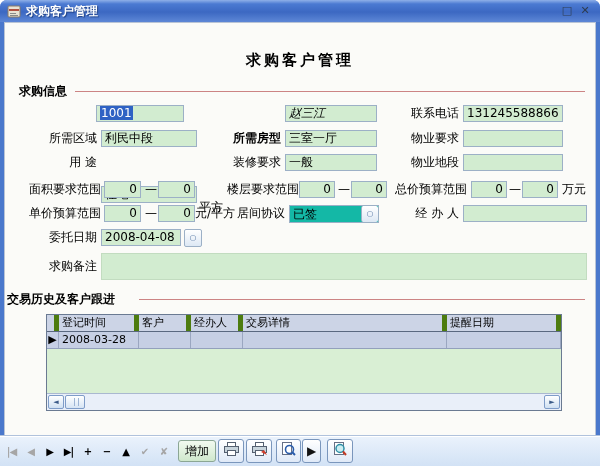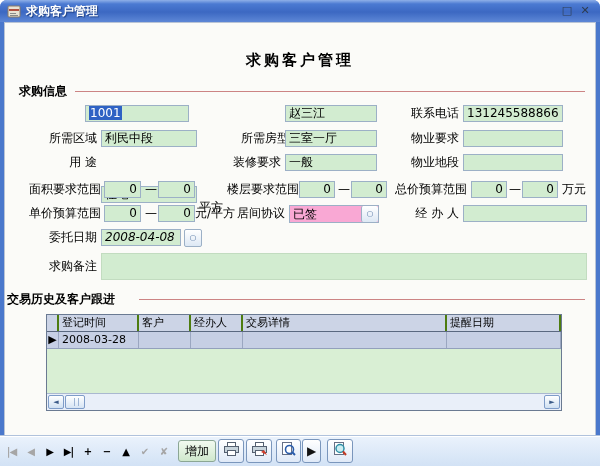--- a/index.html
+++ b/index.html
@@ -23,35 +23,35 @@
   .sec-h { position:absolute; font-size:12px; font-weight:bold; color:#000; white-space:nowrap; }
   .red-line { position:absolute; height:1px; background:#cc8484; }
   .lbl { position:absolute; font-size:12px; color:#000; text-align:right;
     height:17px; line-height:17px; white-space:nowrap; }
   .unit { position:absolute; font-size:12px; color:#000; height:17px; line-height:17px; white-space:nowrap; }
   .dash { position:absolute; font-size:12px; color:#000; height:17px; line-height:17px; }
   .field { position:absolute; height:17px; background:#d2ecd0; border:1px solid #9cb0c6;
     font-size:12px; line-height:15px; padding:0 3px; overflow:hidden; white-space:nowrap; }
   .field.num { text-align:right; }
   .sel { background:#2f62c4; color:#ffffff; padding:0 1px; }
-  .combo { position:absolute; height:18px; border:1px solid #9cb0c6; background:#f9a8d4; display:flex; }
+  .combo { position:absolute; height:18px; border:1px solid #9cb0c6; background:#14b8a6; display:flex; }
   .combo .ctext { flex:1; font-size:12px; line-height:16px; padding:0 3px; overflow:hidden; }
   .drop-btn { width:17px; height:16px; background:linear-gradient(#ffffff,#dde8f4);
     border-left:1px solid #9cb0c6; border-radius:2px; text-align:center;
     font-size:8px; line-height:16px; color:#5a7aa6; }
   .spin-btn { position:absolute; width:18px; height:18px; background:linear-gradient(#ffffff,#dde8f4);
     border:1px solid #9cb0c6; border-radius:2px; text-align:center; font-size:8px;
     line-height:16px; color:#5a7aa6; }
   .memo { position:absolute; background:#d2ecd0; border:1px solid #c2dcc0; }
   
   .grid { position:absolute; left:41px; top:291px; width:516px; height:97px;
     border:1px solid #6a7a92; background:#d9efd4; }
   .g-head { display:flex; height:17px; background:#ccd4e6; border-bottom:1px solid #5a6880; }
   .g-head .cell { font-size:11px; color:#000; line-height:16px; padding-left:3px;
-    border-right:2px solid #4d7c0f; overflow:hidden; white-space:nowrap; }
+    border-right:5px solid #4d7c0f; overflow:hidden; white-space:nowrap; }
   .g-row { display:flex; height:17px; background:#c6cfe4; border-bottom:1px solid #93a0bc; }
   .g-row .cell { font-size:11px; color:#000; line-height:16px; padding-left:3px;
     border-right:1px solid #9aa6c0; overflow:hidden; white-space:nowrap; }
   .c0 { width:12px; padding-left:0 !important; text-align:center; }
   .c1 { width:80px; } .c2 { width:52px; } .c3 { width:52px; } .c4 { width:204px; } .c5 { flex:1; }
   .row-ind { font-size:8px; line-height:17px; color:#000; }
   .hscroll { position:absolute; left:0; right:0; bottom:0; height:17px;
     background:#e9eff9; border-top:1px solid #aab8d0; }
   .sb-btn { position:absolute; top:1px; width:16px; height:14px;
     background:linear-gradient(#ffffff,#cfe0f2); border:1px solid #7e9cc8; border-radius:2px;
@@ -95,28 +95,28 @@
     <span class="tb-btn">✕</span>
   </div>
 
   <div class="client">
 
     <div class="page-title">求购客户管理</div>
 
     <div class="sec-h" style="left:14px; top:60px;">求购信息</div>
     <div class="red-line" style="left:70px; top:68px; right:10px;"></div>
 
-    <div class="field" style="left:80px; top:82px; width:104px;"><span class="sel">1001</span></div>
-    <div class="field" style="left:280px; top:82px; width:92px;">赵三江</div>
+    <div class="field" style="left:91px; top:82px; width:88px;"><span class="sel">1001</span></div>
+    <div class="field" style="left:280px; top:82px; width:92px;font-style:italic;">赵三江</div>
     <div class="lbl" style="left:364px; top:82px; width:90px;">联系电话</div>
     <div class="field" style="left:458px; top:82px; width:100px;">131245588866</div>
 
     <div class="lbl" style="left:6px; top:107px; width:86px;">所需区域</div>
     <div class="field" style="left:96px; top:107px; width:96px;">利民中段</div>
-    <div class="lbl" style="left:194px; top:107px; width:90px;">所需房型</div>
+    <div class="lbl" style="left:186px; top:107px; width:90px;font-weight:bold;">所需房型</div>
     <div class="field" style="left:280px; top:107px; width:92px;">三室一厅</div>
     <div class="lbl" style="left:364px; top:107px; width:90px;">物业要求</div>
     <div class="field" style="left:458px; top:107px; width:100px;"></div>
 
     <div class="lbl" style="left:6px; top:131px; width:86px;">用 途</div>
     <div class="field" style="left:96px; top:131px; width:96px;margin-top:32px;">住宅</div>
     <div class="lbl" style="left:186px; top:131px; width:90px;">装修要求</div>
     <div class="field" style="left:280px; top:131px; width:92px;">一般</div>
     <div class="lbl" style="left:364px; top:131px; width:90px;">物业地段</div>
     <div class="field" style="left:458px; top:131px; width:100px;"></div>
@@ -146,21 +146,21 @@
 
     <div class="lbl" style="left:230px; top:182px; width:50px;">居间协议</div>
     <div class="combo" style="left:284px; top:182px; width:90px;">
       <span class="ctext">已签</span>
       <span class="drop-btn">○</span>
     </div>
     <div class="lbl" style="left:366px; top:182px; width:88px;">经 办 人</div>
     <div class="field" style="left:458px; top:182px; width:124px;"></div>
 
     <div class="lbl" style="left:6px; top:206px; width:86px;">委托日期</div>
-    <div class="field" style="left:96px; top:206px; width:80px;font-style:italic;">2008-04-08</div>
+    <div class="field" style="left:96px; top:206px; width:80px;">2008-04-08</div>
     <div class="spin-btn" style="left:179px; top:206px;">○</div>
 
     <div class="lbl" style="left:6px; top:235px; width:86px;">求购备注</div>
     <div class="memo" style="left:96px; top:230px; width:486px; height:27px;"></div>
 
     <div class="sec-h" style="left:2px; top:268px;">交易历史及客户跟进</div>
     <div class="red-line" style="left:134px; top:276px; right:10px;"></div>
 
     <div class="grid">
       <div class="g-head">

